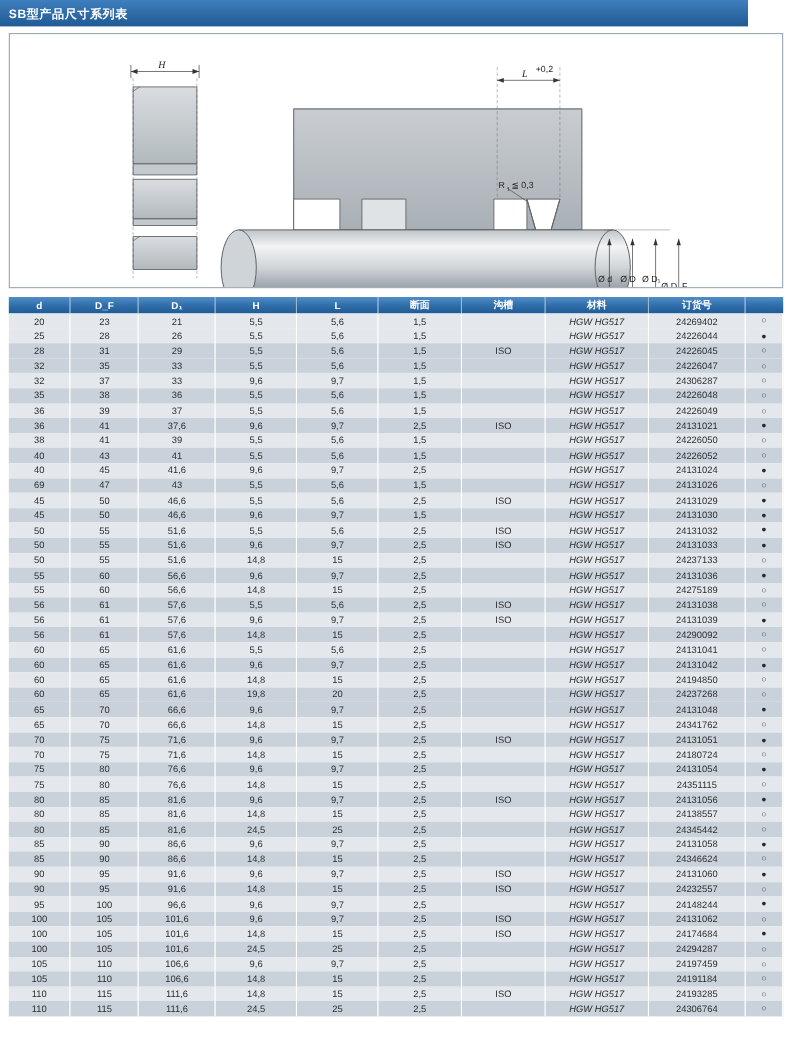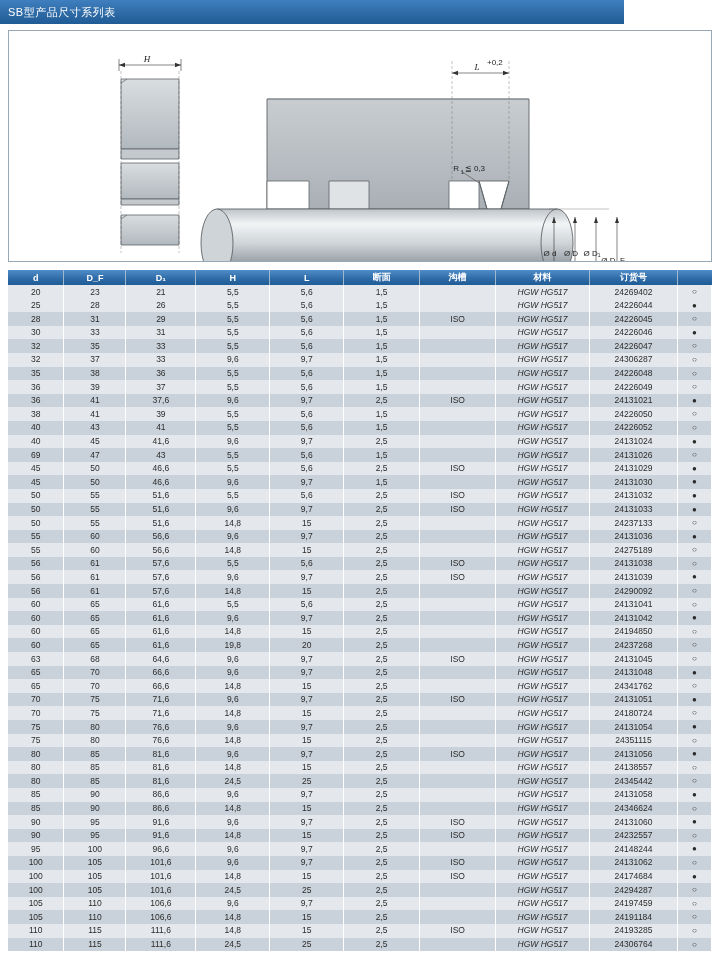--- a/index.html
+++ b/index.html
@@ -12,26 +12,26 @@
     width: 720px;
     height: 960px;
     position: relative;
     overflow: hidden;
     background: #ffffff;
   }
   
   .title-bar {
     position: absolute;
     left: 0; top: 0;
-    width: 624px;
+    width: 680px;
     height: 24px;
     background: linear-gradient(to bottom, #3f7fbf 0%, #2f6ca8 50%, #1f5c96 100%);
     color: #ffffff;
     font-size: 11px;
-    font-weight: normal;
+    font-weight: bold;
     display: flex;
     align-items: center;
     padding-left: 8px;
     box-sizing: border-box;
     letter-spacing: .5px;
   }
   
   .drawing {
     position: absolute;
     left: 8px;
@@ -270,32 +270,20 @@
             <td class="num">31</td>
             <td class="num">29</td>
             <td class="num">5,5</td>
             <td class="num">5,6</td>
             <td class="num">1,5</td>
             <td class="num">ISO</td>
             <td class="mat">HGW HG517</td>
             <td class="num">24226045</td>
             <td><span class="dot-open"></span></td>
           </tr>
-          <tr class="odd">
-            <td class="num">30</td>
-            <td class="num">33</td>
-            <td class="num">31</td>
-            <td class="num">5,5</td>
-            <td class="num">5,6</td>
-            <td class="num">1,5</td>
-            <td class="num"></td>
-            <td class="mat">HGW HG517</td>
-            <td class="num">24226046</td>
-            <td><span class="dot-filled"></span></td>
-          </tr>
           <tr class="even">
             <td class="num">32</td>
             <td class="num">35</td>
             <td class="num">33</td>
             <td class="num">5,5</td>
             <td class="num">5,6</td>
             <td class="num">1,5</td>
             <td class="num"></td>
             <td class="mat">HGW HG517</td>
             <td class="num">24226047</td>
@@ -558,32 +546,20 @@
             <td class="num">65</td>
             <td class="num">61,6</td>
             <td class="num">19,8</td>
             <td class="num">20</td>
             <td class="num">2,5</td>
             <td class="num"></td>
             <td class="mat">HGW HG517</td>
             <td class="num">24237268</td>
             <td><span class="dot-open"></span></td>
           </tr>
-          <tr class="odd">
-            <td class="num">63</td>
-            <td class="num">68</td>
-            <td class="num">64,6</td>
-            <td class="num">9,6</td>
-            <td class="num">9,7</td>
-            <td class="num">2,5</td>
-            <td class="num">ISO</td>
-            <td class="mat">HGW HG517</td>
-            <td class="num">24131045</td>
-            <td><span class="dot-open"></span></td>
-          </tr>
           <tr class="even">
             <td class="num">65</td>
             <td class="num">70</td>
             <td class="num">66,6</td>
             <td class="num">9,6</td>
             <td class="num">9,7</td>
             <td class="num">2,5</td>
             <td class="num"></td>
             <td class="mat">HGW HG517</td>
             <td class="num">24131048</td>

